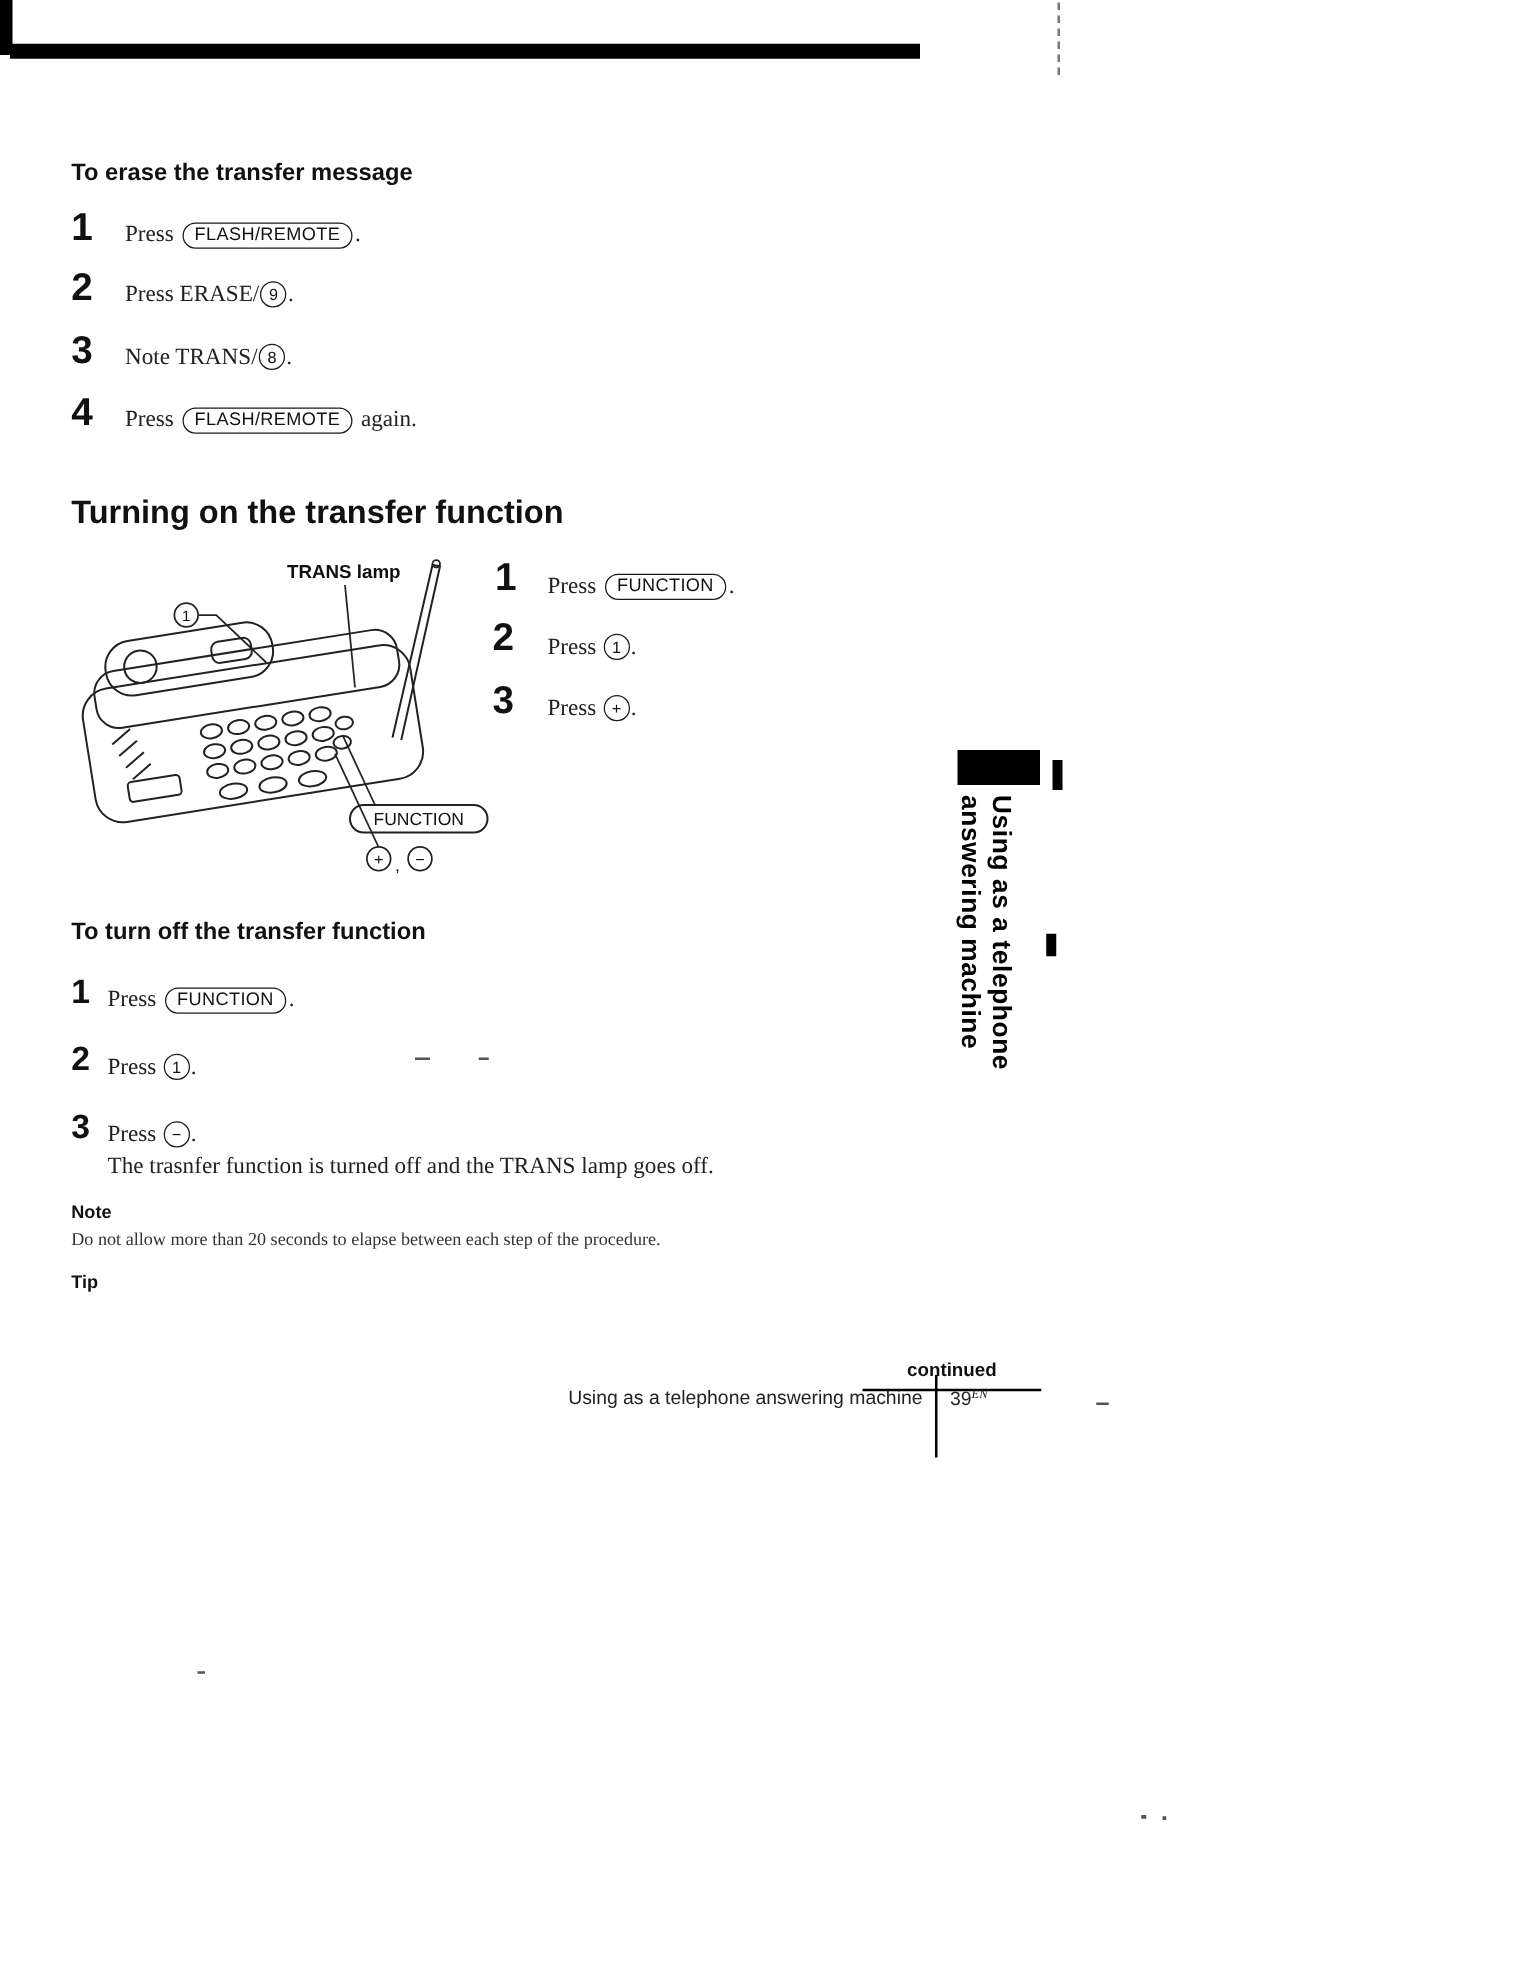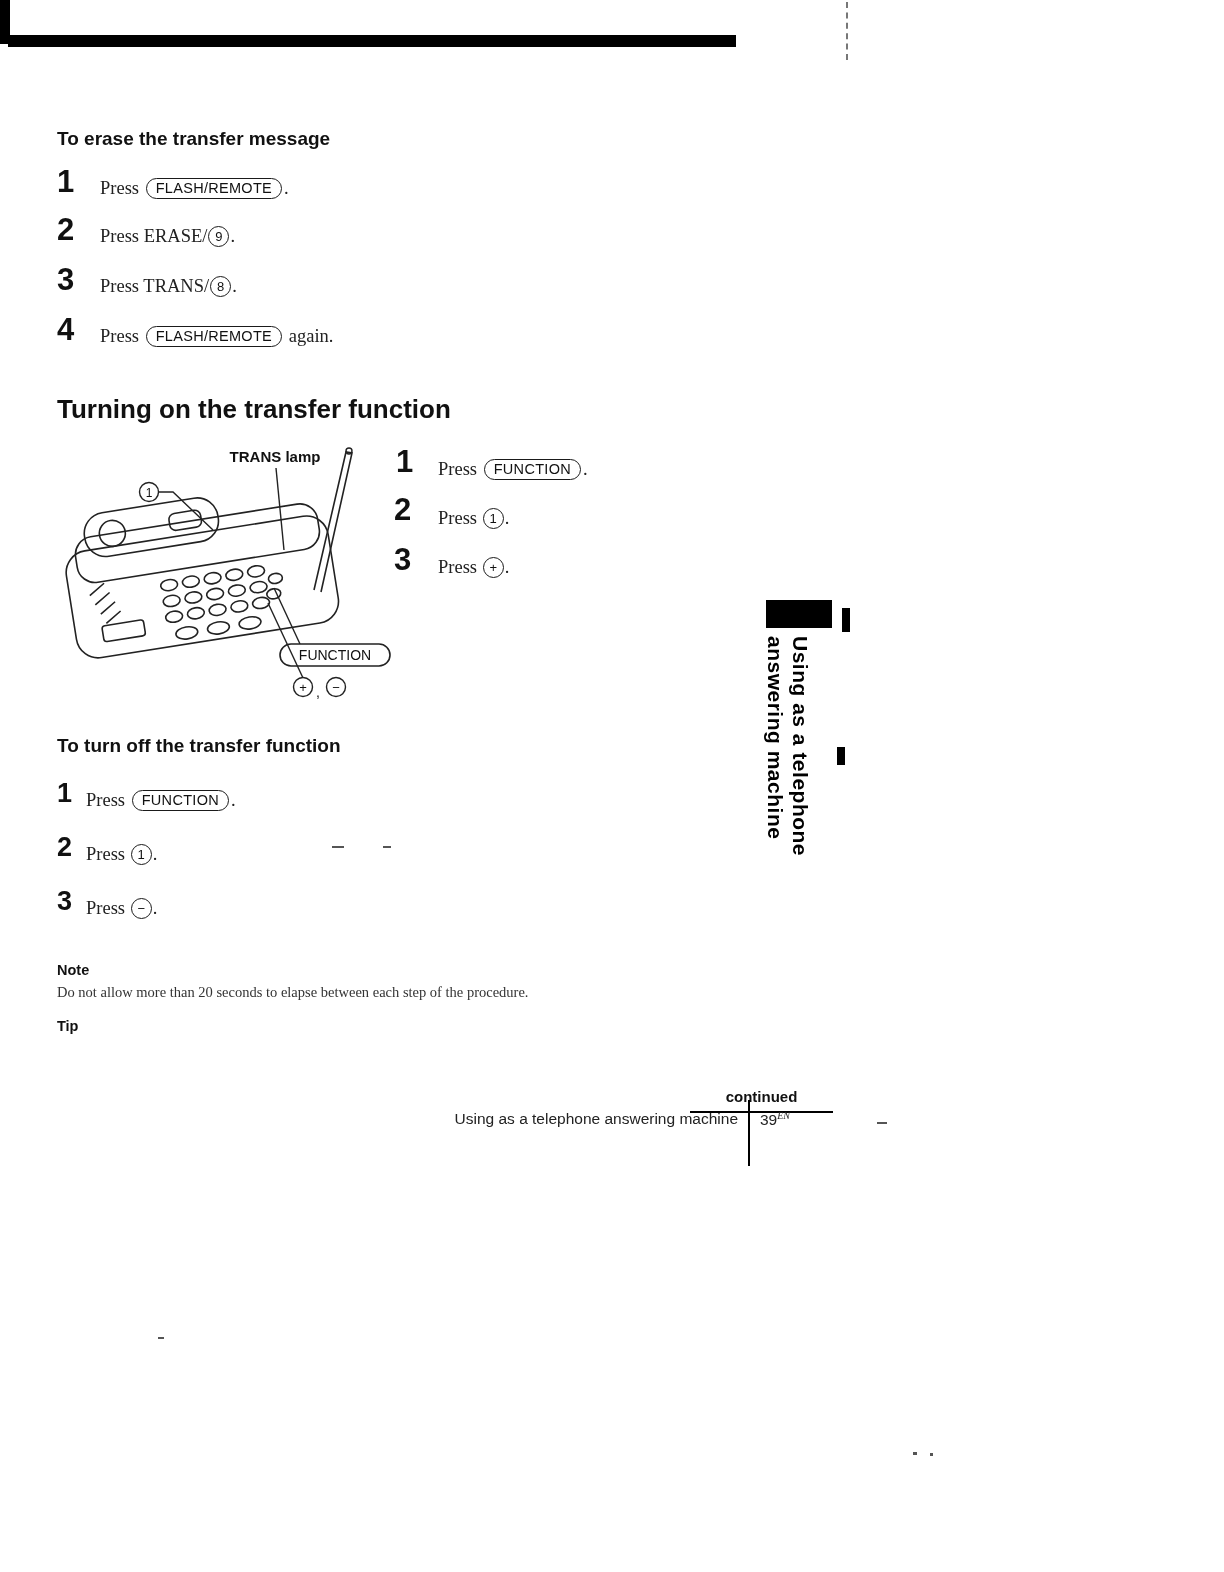--- a/index.html
+++ b/index.html
@@ -40,21 +40,21 @@
 
   <div class="abs h2" style="left:57px; top:128px;">To erase the transfer message</div>
 
   <div class="abs num-lg" style="left:57px; top:166px;">1</div>
   <div class="abs body-text" style="left:100px; top:176px;"><span>Press </span><span class="pill">FLASH/REMOTE</span><span>.</span></div>
 
   <div class="abs num-lg" style="left:57px; top:214px;">2</div>
   <div class="abs body-text" style="left:100px; top:224px;"><span>Press ERASE/</span><span class="circled">9</span><span>.</span></div>
 
   <div class="abs num-lg" style="left:57px; top:264px;">3</div>
-  <div class="abs body-text" style="left:100px; top:274px;"><span>Press TRANS/</span><span class="circled">8</span><span>.</span></div>
+  <div class="abs body-text" style="left:100px; top:274px;"><span>Note TRANS/</span><span class="circled">8</span><span>.</span></div>
 
   <div class="abs num-lg" style="left:57px; top:314px;">4</div>
   <div class="abs body-text" style="left:100px; top:324px;"><span>Press </span><span class="pill">FLASH/REMOTE</span><span> again.</span></div>
 
   <div class="abs h1" style="left:57px; top:394px;">Turning on the transfer function</div>
 
   <svg class="abs" style="left:52px; top:438px;" width="345" height="265" viewBox="0 0 345 265">
 
     <path d="M262,152 L294,14 L300,15 L269,154" fill="#fff" stroke="#222" stroke-width="1.6"></path>
     <circle cx="297" cy="13" r="3" fill="none" stroke="#222" stroke-width="1.4"></circle>
@@ -127,20 +127,21 @@
   <div class="abs h2" style="left:57px; top:735px;">To turn off the transfer function</div>
 
   <div class="abs num-md" style="left:57px; top:780px;">1</div>
   <div class="abs body-text" style="left:86px; top:788px;"><span>Press </span><span class="pill">FUNCTION</span><span>.</span></div>
 
   <div class="abs num-md" style="left:57px; top:834px;">2</div>
   <div class="abs body-text" style="left:86px; top:842px;"><span>Press </span><span class="circled">1</span><span>.</span></div>
 
   <div class="abs num-md" style="left:57px; top:888px;">3</div>
   <div class="abs body-text" style="left:86px; top:896px;"><span>Press </span><span class="circled">−</span><span>.</span></div>
+  <div class="abs body-text" style="left:86px; top:921px; width:620px;">The trasnfer function is turned off and the TRANS lamp goes off.</div>
 
   <div class="abs h3" style="left:57px; top:962px;">Note</div>
   <div class="abs small-text" style="left:57px; top:984px; width:640px;">Do not allow more than 20 seconds to elapse between each step of the procedure.</div>
 
   <div class="abs h3" style="left:57px; top:1018px;">Tip</div>
 
   <div class="abs continued" style="left:690px; top:1056px; width:143px;">continued</div>
 
   <div class="abs footer-sans" style="left:420px; top:1110px; width:318px; text-align:right;">Using as a telephone answering machine</div>
   <div class="abs blk" style="left:748px; top:1100px; width:2px; height:66px;"></div>

